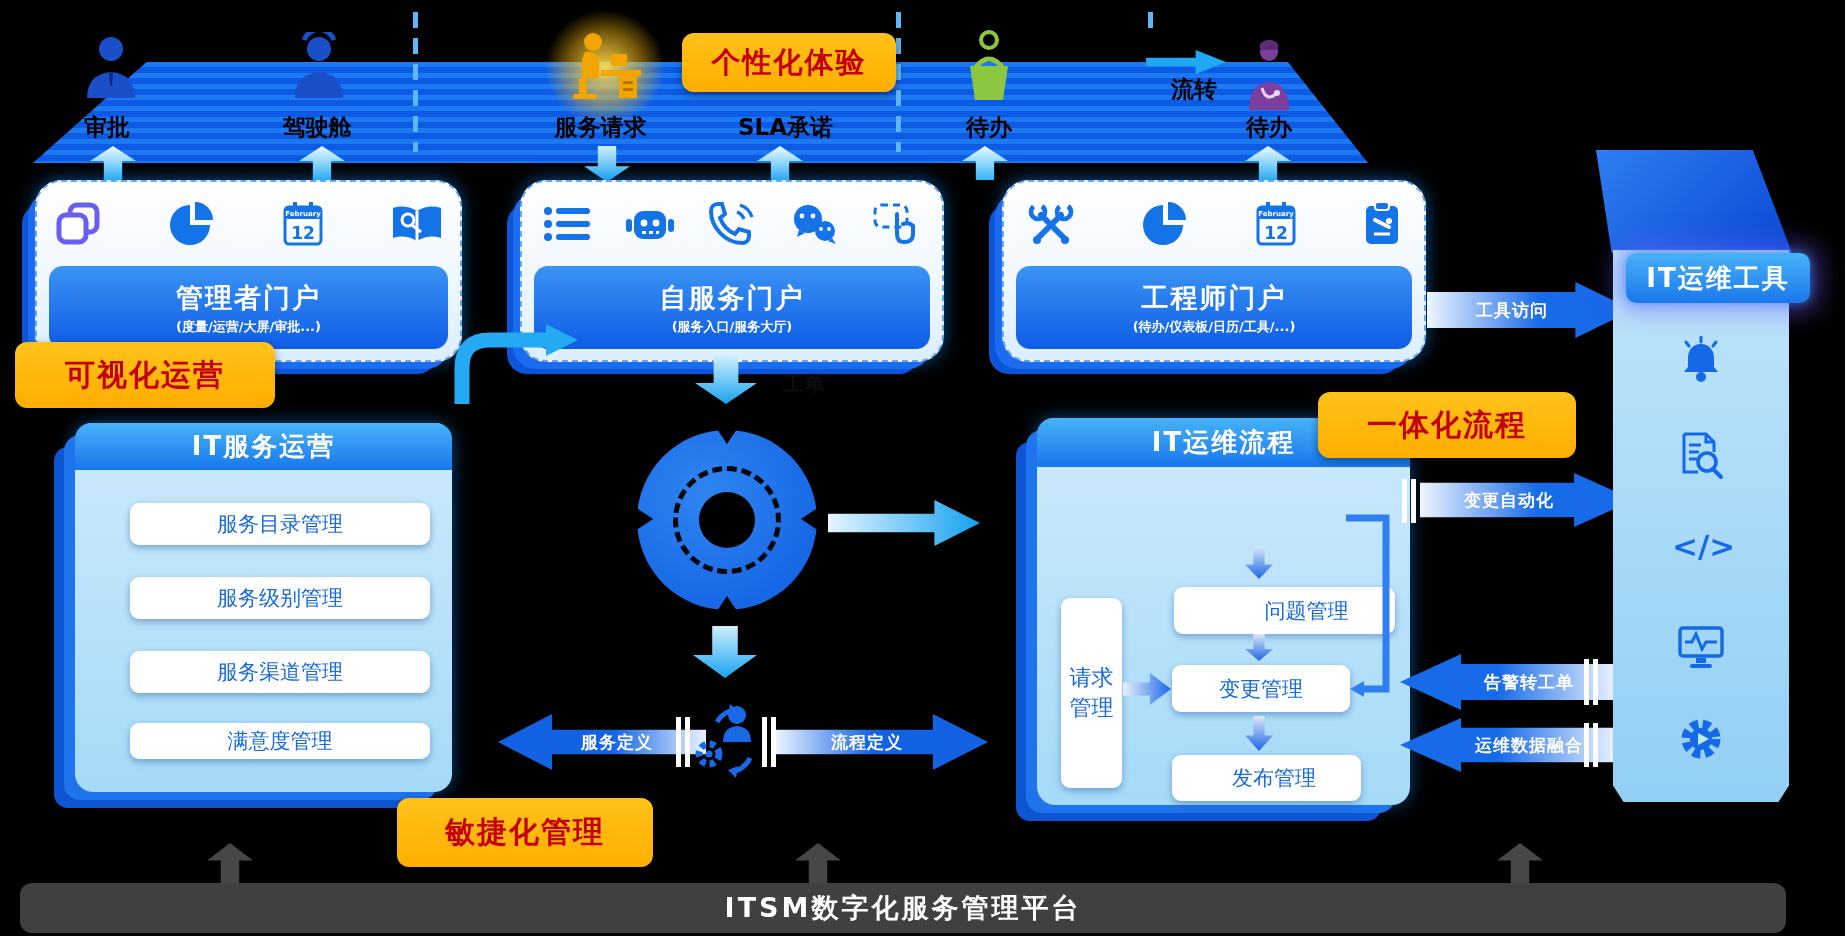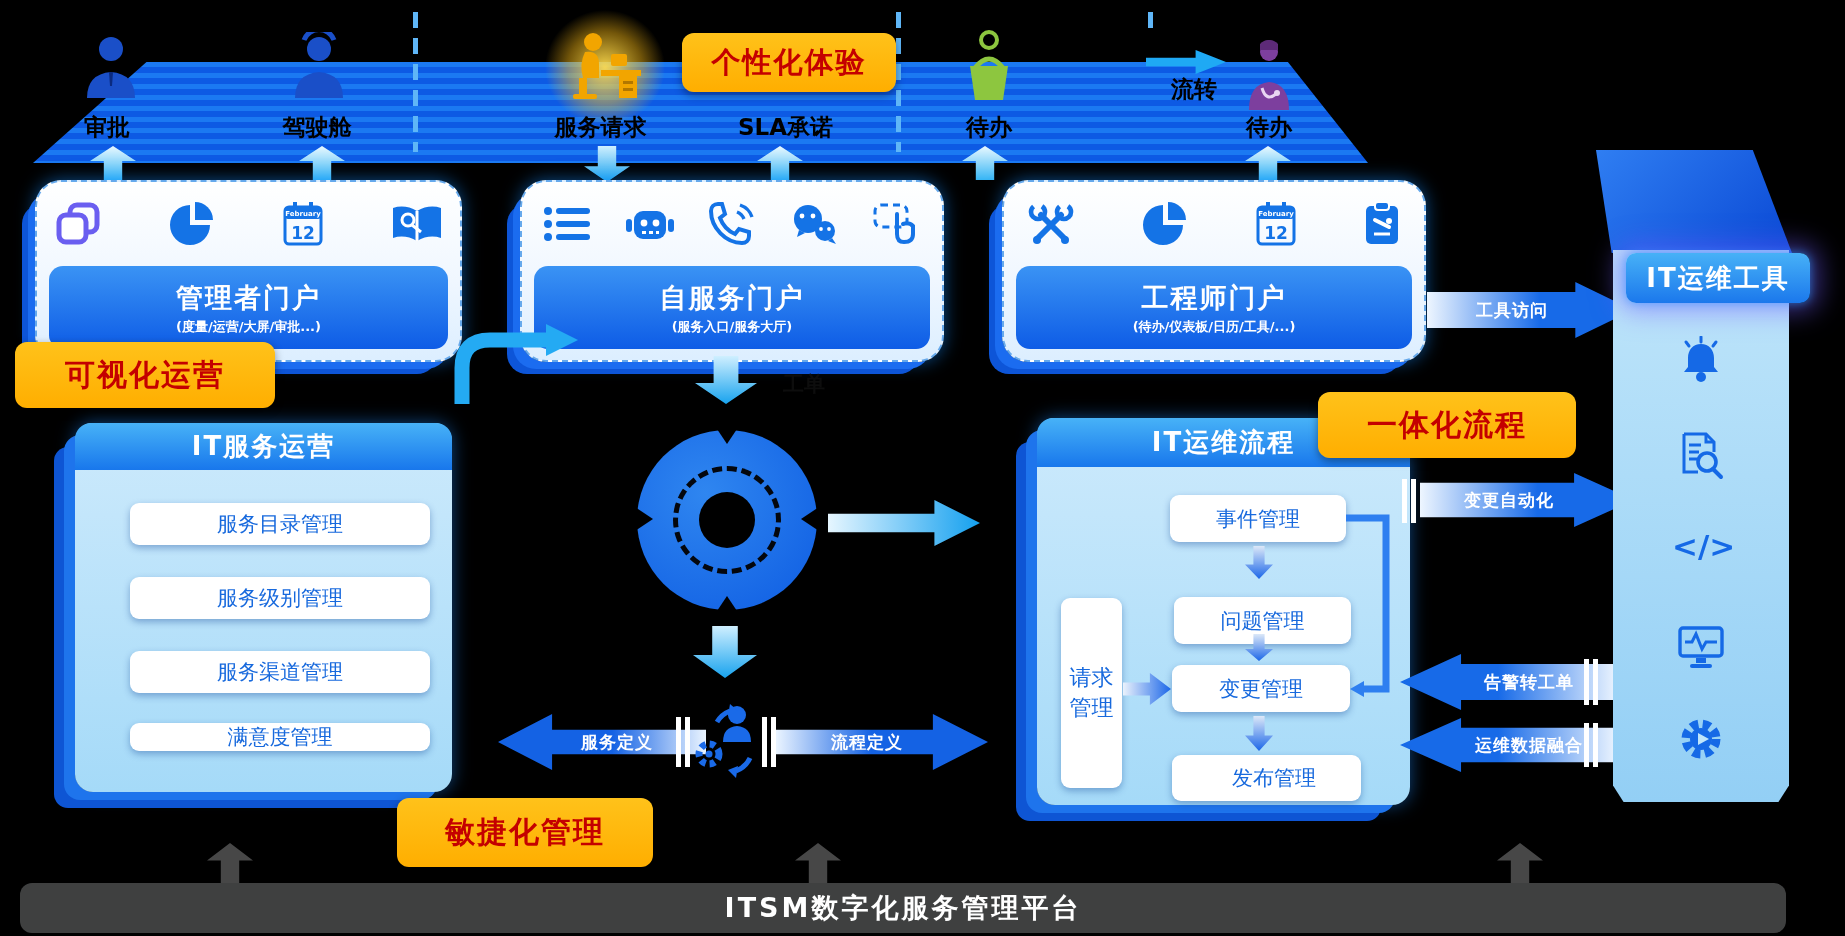--- a/index.html
+++ b/index.html
@@ -264,21 +264,21 @@
 
   <div class="abs obadge" style="left:15px;top:342px;width:260px;height:66px;z-index:9;">可视化运营</div>
   <div class="abs obadge" style="left:1318px;top:392px;width:258px;height:66px;z-index:9;">一体化流程</div>
   <div class="abs obadge" style="left:397px;top:798px;width:256px;height:69px;z-index:9;">敏捷化管理</div>
 
   <div class="abs lpanel" style="left:75px;top:423px;width:377px;height:369px;">
     <div class="abs phead">IT服务运营</div>
     <div class="abs witem" style="left:55px;top:80px;width:300px;height:42px;">服务目录管理</div>
     <div class="abs witem" style="left:55px;top:154px;width:300px;height:42px;">服务级别管理</div>
     <div class="abs witem" style="left:55px;top:228px;width:300px;height:42px;">服务渠道管理</div>
-    <div class="abs witem" style="left:55px;top:300px;width:300px;height:28px;">满意度管理</div>
+    <div class="abs witem" style="left:55px;top:300px;width:300px;height:36px;">满意度管理</div>
   </div>
 
   <div class="abs cdown" style="left:695px;top:356px;width:62px;height:48px;"></div>
   <div class="abs ticket" style="left:770px;top:370px;width:60px;margin-left:13px;">工单</div>
 
   <div class="abs bigcircle" style="left:637px;top:430px;width:180px;height:180px;">
     <div class="ring"></div>
     <div class="hole"></div>
   </div>
   <div class="abs notch" style="left:715px;top:426px;"></div>
@@ -303,22 +303,21 @@
     <path d="M60 58 A26 26 0 0 1 46 71" fill="none" stroke="#1a6ae8" stroke-width="5"></path>
     <polygon points="46,78 38,70 48,66" fill="#1a6ae8"></polygon>
   </svg>
   <div class="abs dbars" style="left:762px;top:717px;height:50px;"></div>
   <div class="abs arlabel ar-right" style="left:776px;top:714px;width:182px;height:56px;">
     <span>流程定义</span>
   </div>
 
   <div class="abs lpanel" style="left:1037px;top:418px;width:373px;height:387px;">
     <div class="abs phead" style="height:49px;">IT运维流程</div>
-    <div class="abs witem" style="left:133px;top:77px;width:176px;height:47px;">事件管理</div>
-    <div class="abs witem" style="left:137px;top:179px;width:177px;height:47px;">问题管理</div>
+    <div class="abs witem" style="left:137px;top:169px;width:177px;height:47px;padding-left:44px;">问题管理</div>
     <div class="abs witem" style="left:135px;top:247px;width:178px;height:47px;">变更管理</div>
     <div class="abs witem" style="left:135px;top:337px;width:174px;height:46px;padding-left:15px;">发布管理</div>
     <div class="abs witem" style="left:24px;top:180px;width:61px;height:190px;font-size:22px;word-break:break-all;text-align:center;padding:0 6px;box-sizing:border-box;">请求管理</div>
     <div class="abs bdown" style="left:208px;top:128px;width:28px;height:33px;"></div>
     <div class="abs bdown" style="left:208px;top:216px;width:28px;height:27px;"></div>
     <div class="abs bdown" style="left:208px;top:298px;width:28px;height:35px;"></div>
     <div class="abs bright" style="left:86px;top:255px;width:48px;height:32px;"></div>
   </div>
 
   <div class="abs arlabel ar-right2" style="left:1427px;top:282px;width:170px;height:56px;">

